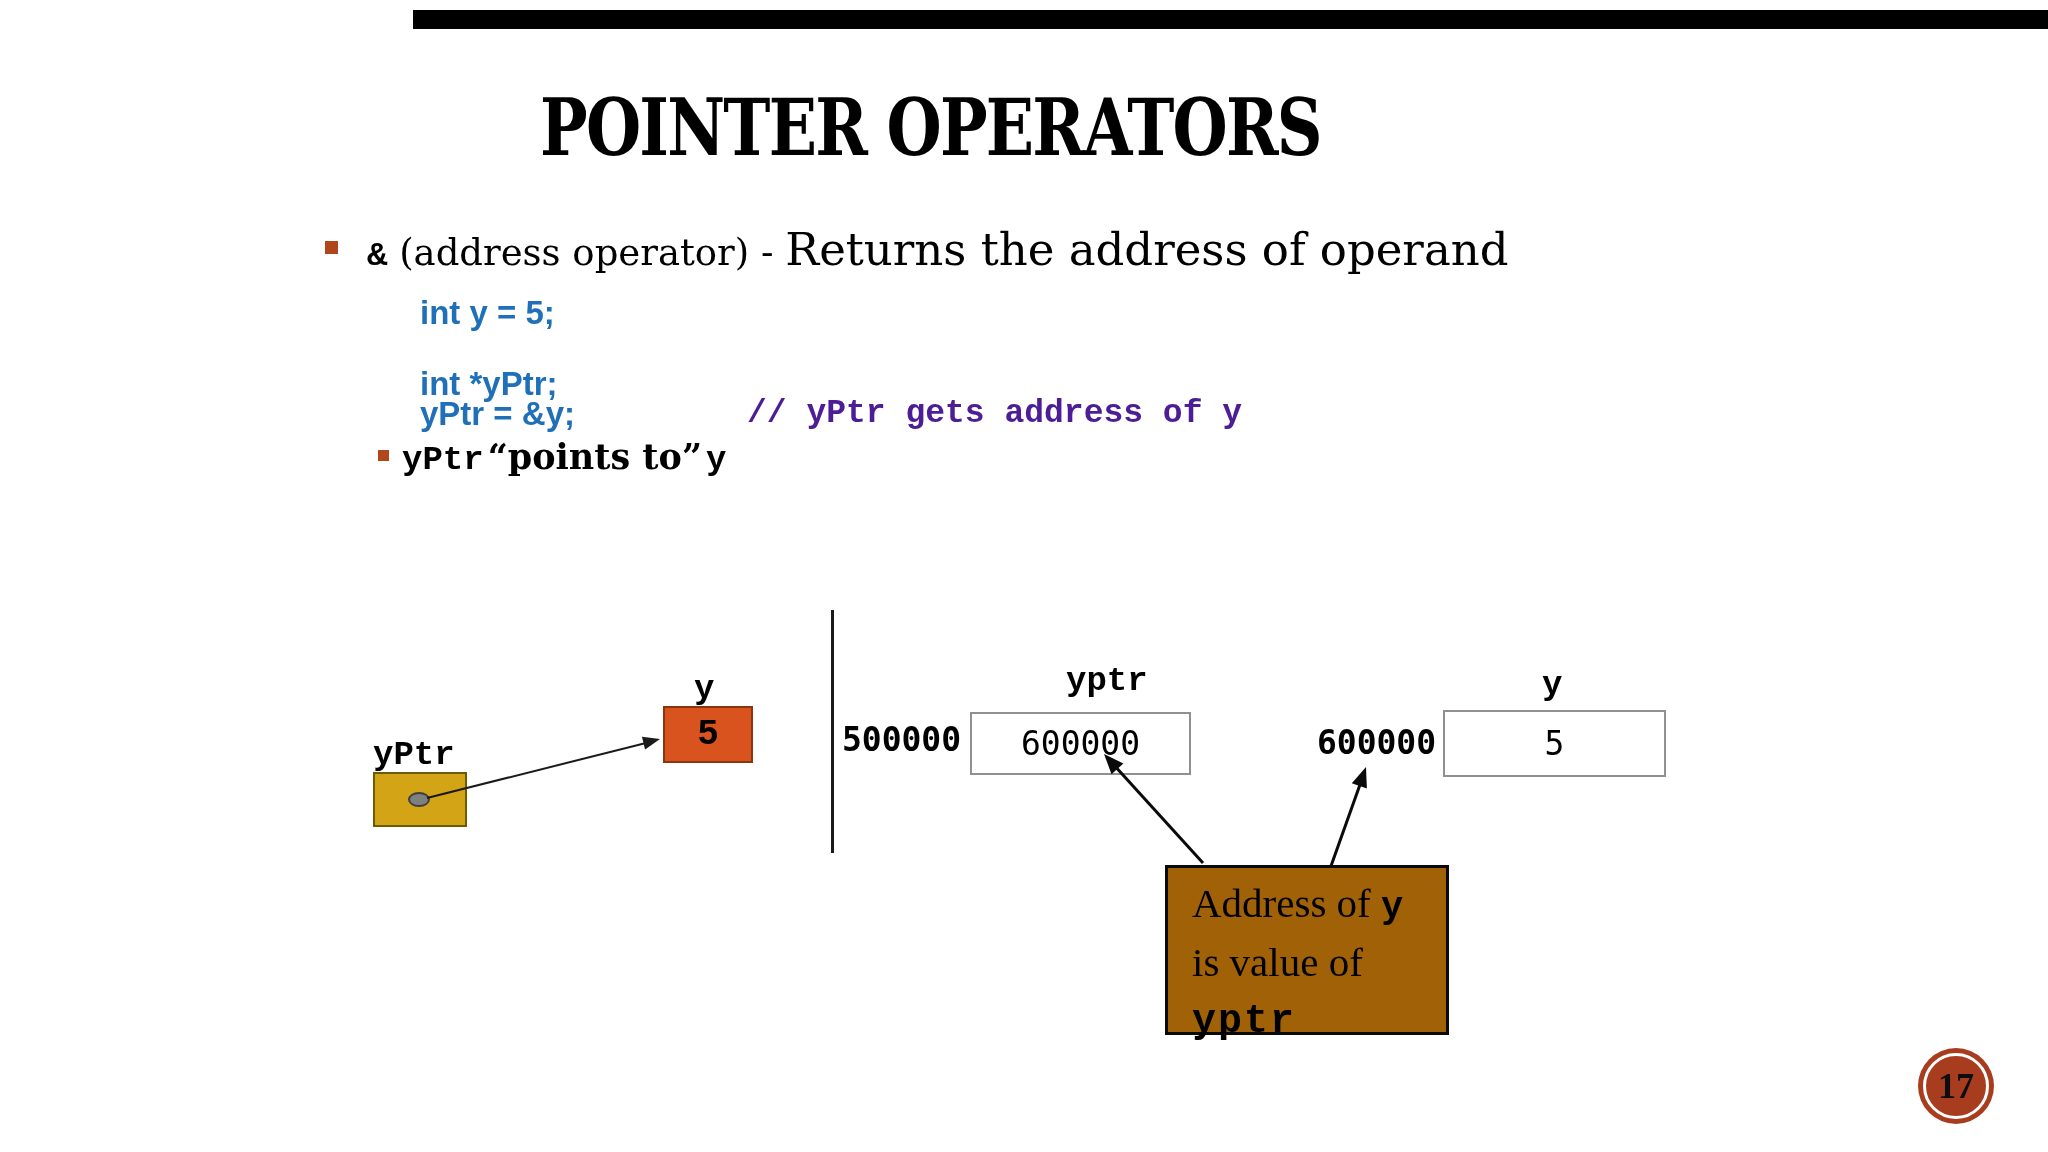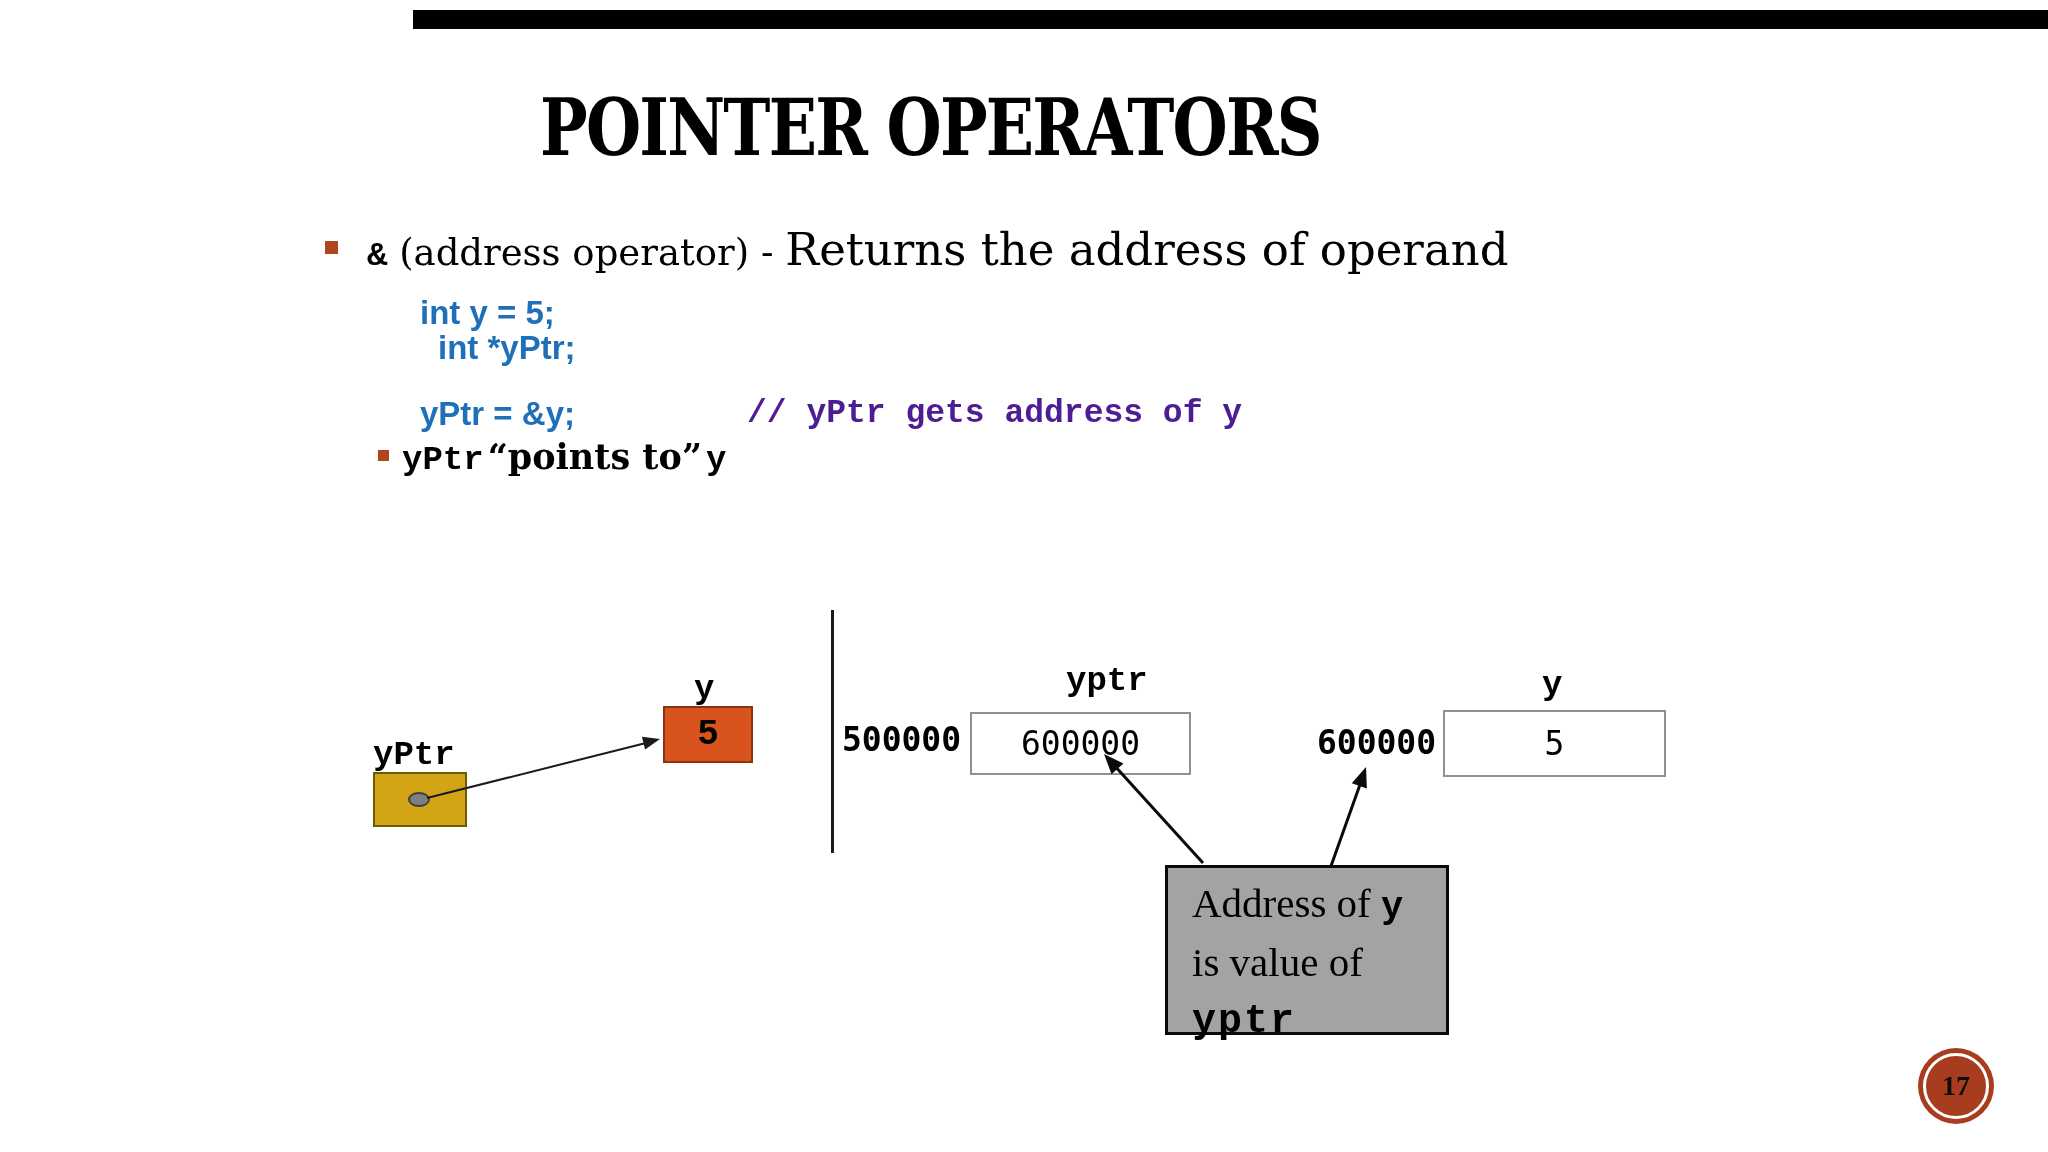--- a/index.html
+++ b/index.html
@@ -18,21 +18,21 @@
   .b1-square{position:absolute;left:325px;top:241px;width:13px;height:13px;background:#B0461C;}
   .b1-text{position:absolute;left:367px;top:224px;white-space:nowrap;line-height:1.15;}
   .b1-amp{font-family:"Liberation Mono",monospace;font-weight:bold;font-size:34px;}
   .b1-label{font-family:"DejaVu Serif",serif;font-size:37px;}
   .b1-emph{font-family:"DejaVu Serif",serif;font-size:45px;margin-top:20px;}
 
   
   .code-line{position:absolute;font-family:Liberation Sans, sans-serif;font-weight:bold;
              font-size:33px;color:#1F70B8;white-space:pre;line-height:1.0;}
   .code-1{left:420px;top:296px;}
-  .code-2{left:420px;top:331px;margin-left:18px;}
+  .code-2{left:420px;top:367px;}
   .code-3{left:420px;top:397px;text-align:right;}
   .code-comment{position:absolute;left:747px;top:397px;font-family:"Liberation Mono",monospace;
                 font-weight:bold;font-size:33px;color:#4c1d95;white-space:pre;line-height:1.0;}
 
   
   .b2-square{position:absolute;left:378px;top:450px;width:11px;height:11px;background:#B0461C;}
   .b2-text{position:absolute;left:402px;top:438px;white-space:nowrap;line-height:1.1;}
   .b2-code{font-family:"Liberation Mono",monospace;font-weight:bold;font-size:34px;}
   .b2-serif{font-family:"DejaVu Serif",serif;font-weight:bold;font-size:35px;}
 
@@ -61,37 +61,37 @@
   .cell2-name{left:1542px;top:668px;}
   .cell-address{position:absolute;text-align:center;line-height:1.0;white-space:nowrap;font-weight:bold;}
   .cell1-address{left:840px;top:723px;width:123px;}
   .cell2-address{left:1315px;top:726px;width:123px;}
   .cell-box{position:absolute;background:#fff;border:2px solid #909090;box-sizing:border-box;
             display:flex;align-items:center;justify-content:center;}
   .cell1-box{left:970px;top:712px;width:221px;height:63px;}
   .cell2-box{left:1443px;top:710px;width:223px;height:67px;}
 
   
-  .callout{position:absolute;left:1165px;top:865px;width:284px;height:170px;background:#a3a3a3;
+  .callout{position:absolute;left:1165px;top:865px;width:284px;height:170px;background:#a16207;
            border:3px solid #0a0a0a;box-sizing:border-box;padding:10px 0 0 24px;}
   .callout-line{line-height:51px;white-space:nowrap;}
   .callout-serif{font-family:"Liberation Serif",serif;font-size:41px;}
   .callout-code{font-family:"Liberation Mono",monospace;font-weight:bold;font-size:37px;}
   .callout-code-big{font-family:"Liberation Mono",monospace;font-weight:bold;font-size:40px;letter-spacing:2px;}
 
   
   .arrows{position:absolute;left:0;top:0;width:2048px;height:1152px;pointer-events:none;}
 
   
   .badge{position:absolute;left:1918px;top:1048px;width:76px;height:76px;border-radius:50%;
          background:#A83C1E;display:flex;align-items:center;justify-content:center;}
   .badge-ring{position:absolute;left:5px;top:5px;right:5px;bottom:5px;border-radius:50%;
               border:3px solid #ffffff;}
   .badge-num{position:relative;font-family:"Liberation Serif",serif;font-weight:bold;
-             font-size:28px;color:#0d0d0d;}
+             font-size:36px;color:#0d0d0d;}
 </style>
 </head>
 <body>
 
 <div class="slide">
 
   <div class="top-bar"></div>
 
   <h1 class="title">POINTER OPERATORS</h1>
 

